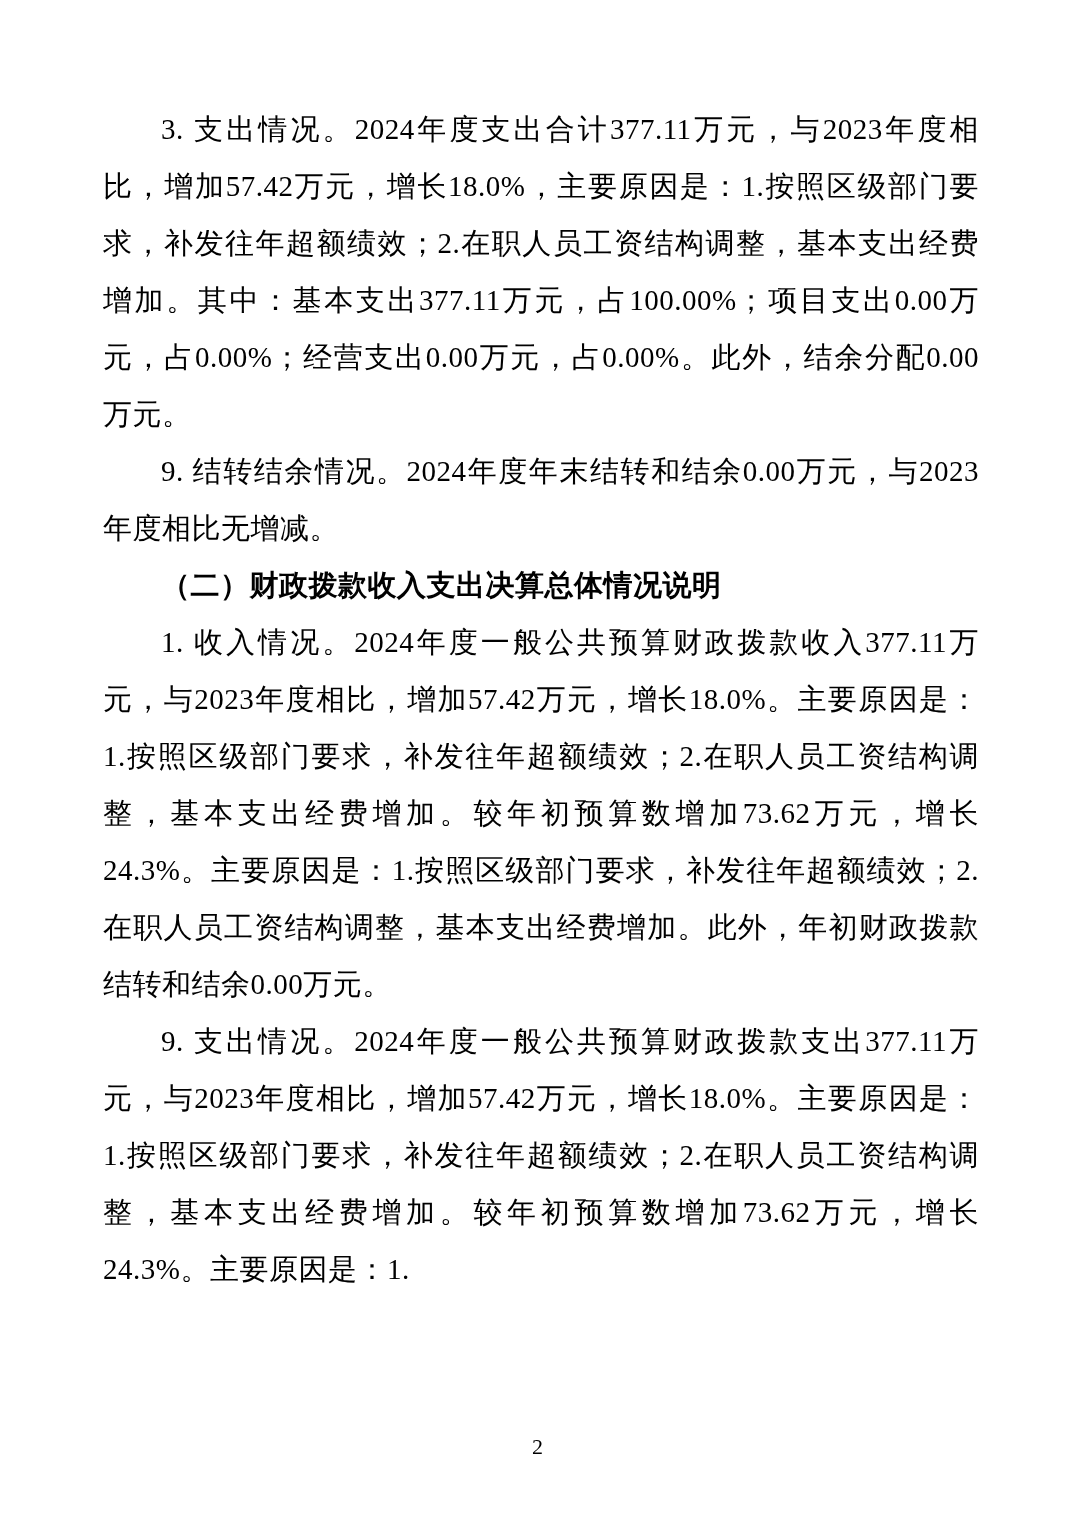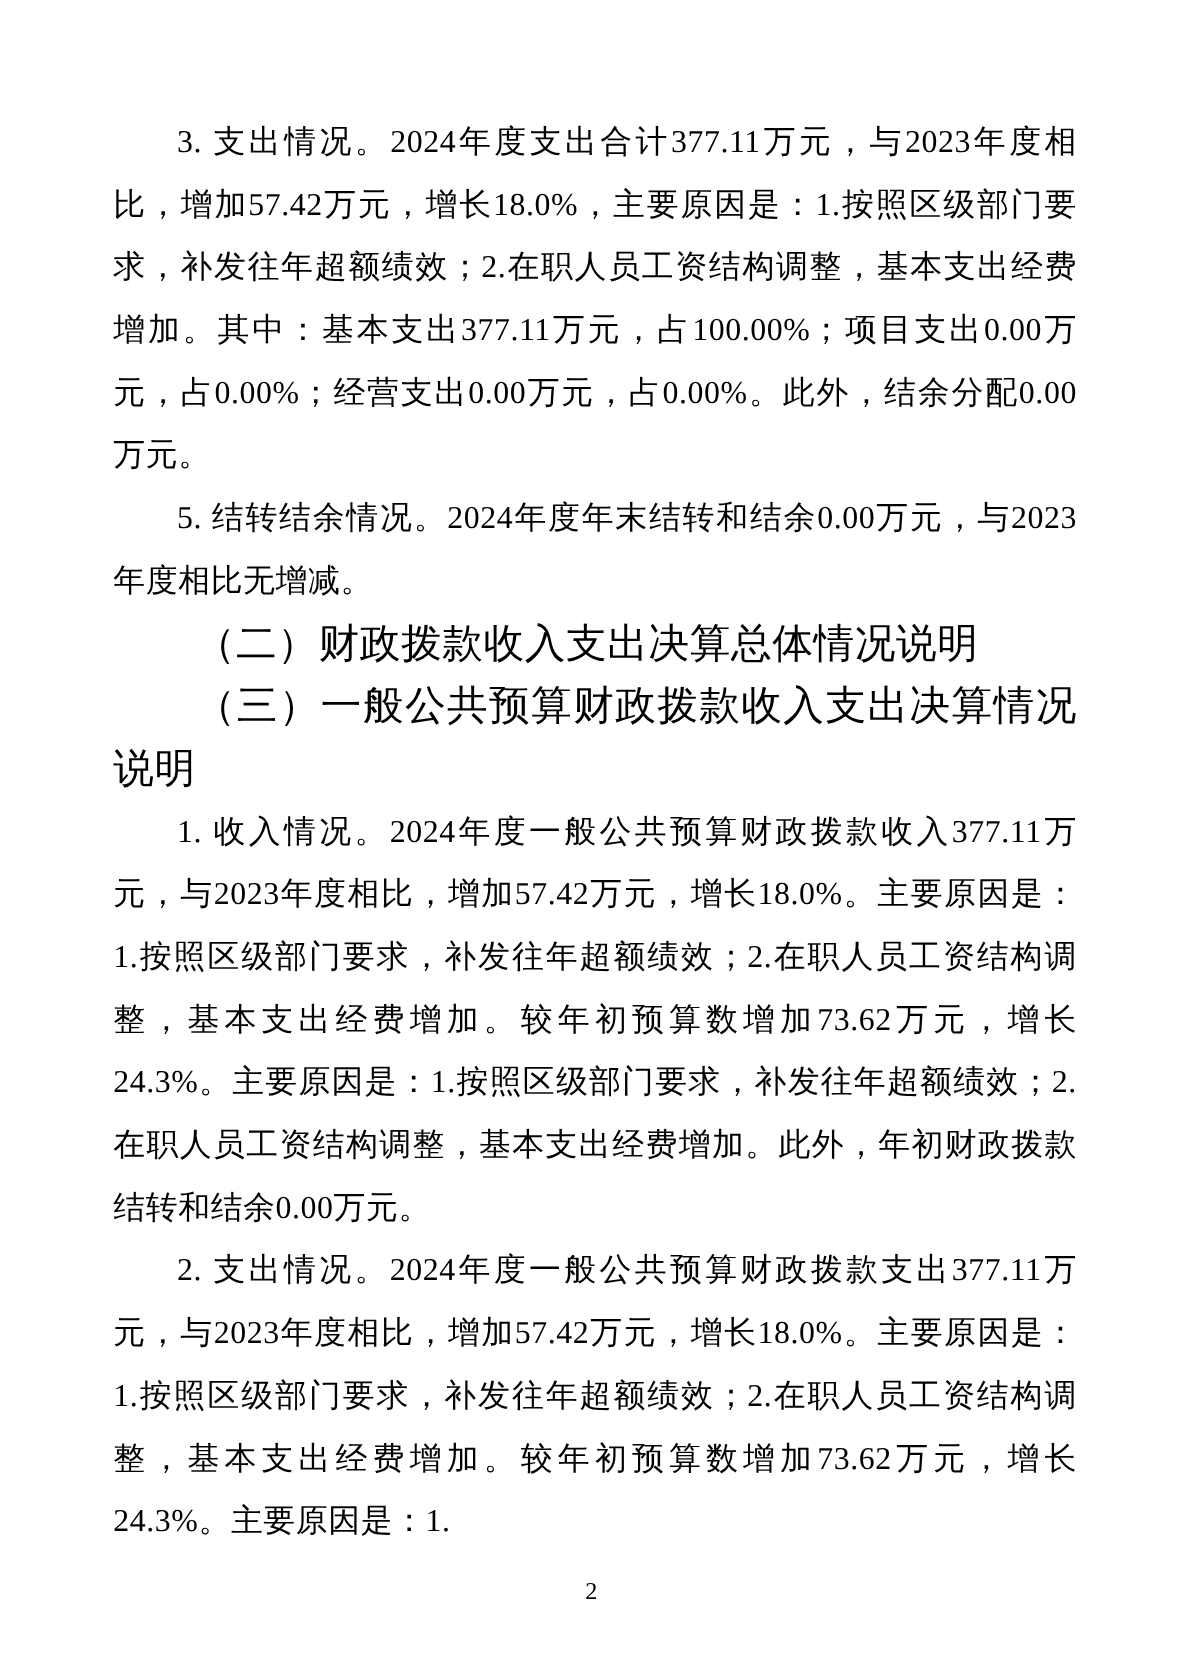--- a/index.html
+++ b/index.html
@@ -26,22 +26,22 @@
   }
   .para {
     text-indent: 2em;
     margin: 0;
   }
   .para .lead {
     font-weight: normal;
   }
   .heading {
     text-indent: 2em;
-    font-weight: normal;
-    font-size: 37px;
+    font-weight: bold;
+    font-size: 29px;
     line-height: 57px;
     margin: 0;
   }
   .footer {
     position: absolute;
     left: 0;
     top: 1432px;
     width: 100%;
     text-align: center;
   }
@@ -53,29 +53,28 @@
   }
 </style>
 </head>
 <body>
 
 <div class="page">
   <div class="content">
 
     <p class="para"><span class="lead">3. 支出情况。</span><span>2024年度支出合计377.11万元，与2023年度相比，增加57.42万元，增长18.0%，主要原因是：1.按照区级部门要求，补发往年超额绩效；2.在职人员工资结构调整，基本支出经费增加。其中：基本支出377.11万元，占100.00%；项目支出0.00万元，占0.00%；经营支出0.00万元，占0.00%。此外，结余分配0.00万元。</span></p>
 
-    <p class="para"><span class="lead">5. 结转结余情况。</span><span>2024年度年末结转和结余0.00万元，与2023年度相比无增减。</span></p>
+    <p class="para"><span class="lead">9. 结转结余情况。</span><span>2024年度年末结转和结余0.00万元，与2023年度相比无增减。</span></p>
 
     <h3 class="heading">（二）财政拨款收入支出决算总体情况说明</h3>
 
 
-    <h3 class="heading">（三）一般公共预算财政拨款收入支出决算情况说明</h3>
 
     <p class="para"><span class="lead">1. 收入情况。</span><span>2024年度一般公共预算财政拨款收入377.11万元，与2023年度相比，增加57.42万元，增长18.0%。主要原因是：1.按照区级部门要求，补发往年超额绩效；2.在职人员工资结构调整，基本支出经费增加。较年初预算数增加73.62万元，增长24.3%。主要原因是：1.按照区级部门要求，补发往年超额绩效；2.在职人员工资结构调整，基本支出经费增加。此外，年初财政拨款结转和结余0.00万元。</span></p>
 
-    <p class="para"><span class="lead">2. 支出情况。</span><span>2024年度一般公共预算财政拨款支出377.11万元，与2023年度相比，增加57.42万元，增长18.0%。主要原因是：1.按照区级部门要求，补发往年超额绩效；2.在职人员工资结构调整，基本支出经费增加。较年初预算数增加73.62万元，增长24.3%。主要原因是：1.</span></p>
+    <p class="para"><span class="lead">9. 支出情况。</span><span>2024年度一般公共预算财政拨款支出377.11万元，与2023年度相比，增加57.42万元，增长18.0%。主要原因是：1.按照区级部门要求，补发往年超额绩效；2.在职人员工资结构调整，基本支出经费增加。较年初预算数增加73.62万元，增长24.3%。主要原因是：1.</span></p>
 
   </div>
 
   <div class="footer">
     <span class="page-number">2</span>
   </div>
 </div>
 
 </body></html>

